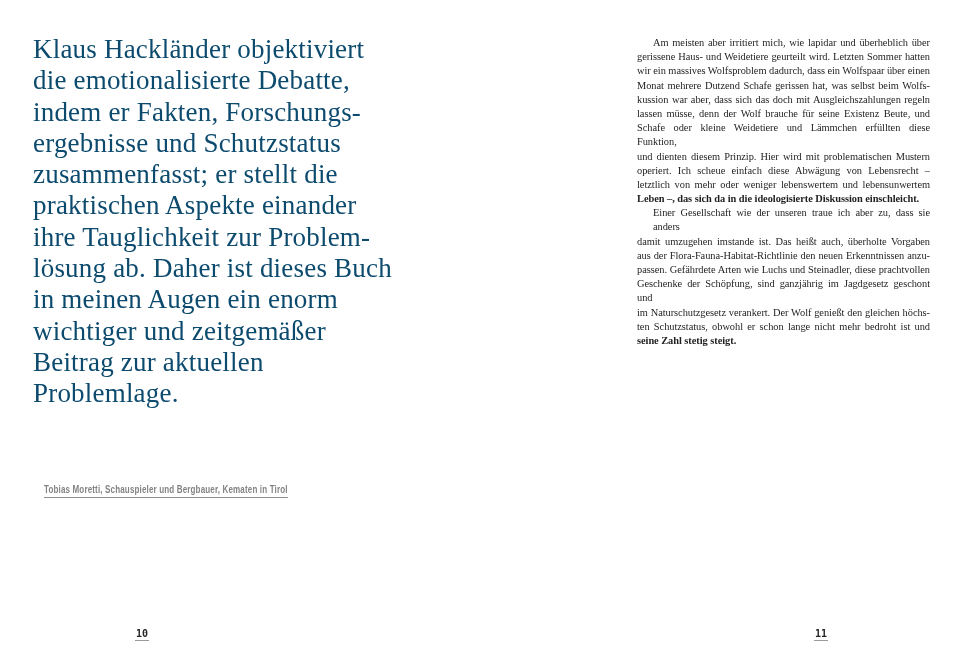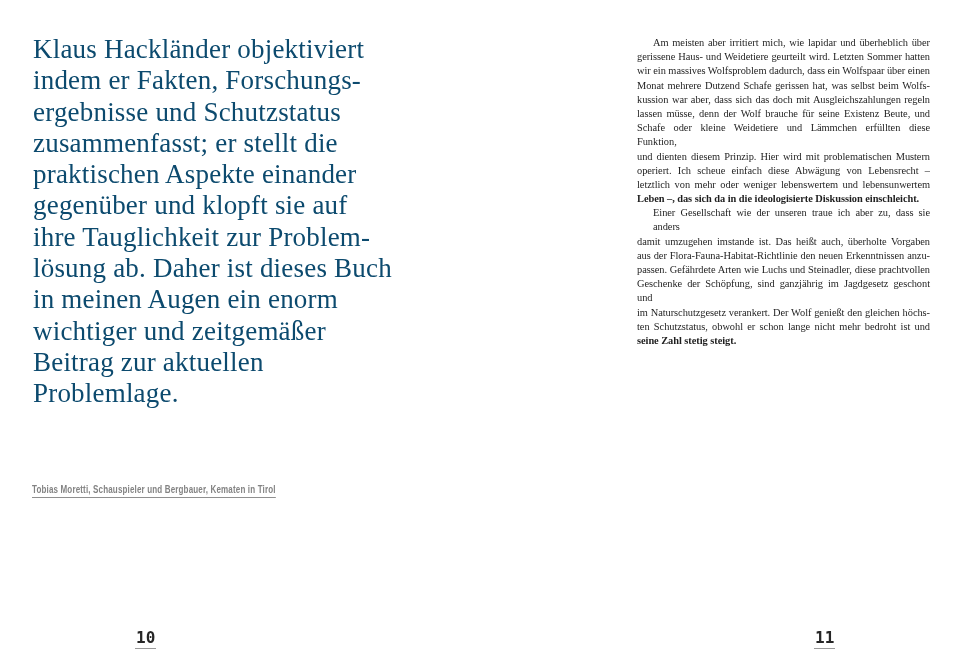--- a/index.html
+++ b/index.html
@@ -13,21 +13,21 @@
   .spread { position:absolute; inset:0; }
 
   
   .quote {
     position:absolute; left:33px; top:34px;
     font-size:27px; line-height:31.3px;
     color:#0c4a6e; letter-spacing:0.2px;
   }
   .quote .ql { white-space:nowrap; }
 
-  .attribution { position:absolute; left:32px; top:479px; }
+  .attribution { position:absolute; left:44px; top:479px; }
   .attribution .inner {
     display:inline-block;
     transform:scaleX(0.73); transform-origin:0 50%;
     font-family:"Liberation Sans", sans-serif;
     font-weight:bold; font-size:11px; letter-spacing:0.2px;
     color:#838383;
     border-bottom:1.5px solid #8f8f8f;
     padding-bottom:2px;
     white-space:nowrap;
   }
@@ -39,40 +39,40 @@
     color:#1e1e1e; letter-spacing:-0.05px;
   }
   .bodycol .line { text-align:justify; text-align-last:justify; }
   .bodycol .line.first { padding-left:16px; }
   .bodycol .line.last { text-align-last:left;font-weight:bold; }
 
   
   .pagenum {
     position:absolute; top:628px;
     font-family:"DejaVu Sans Mono", monospace;
-    font-weight:bold; font-size:16px;
+    font-weight:bold; font-size:10px;
     color:#262626;
     padding:0 1px 1px 1px;
     border-bottom:1px solid #9a9a9a;
   }
   .pagenum.left { left:135px; }
   .pagenum.right { left:814px; }
 </style>
 </head>
 <body>
 
 <div class="spread">
 
   <div class="quote">
       <div class="ql">Klaus Hackländer objektiviert</div>
+      <div class="ql">die emotionalisierte Debatte,</div>
       <div class="ql">indem er Fakten, Forschungs-</div>
       <div class="ql">ergebnisse und Schutzstatus</div>
       <div class="ql">zusammenfasst; er stellt die</div>
       <div class="ql">praktischen Aspekte einander</div>
-      <div class="ql">gegenüber und klopft sie auf</div>
       <div class="ql">ihre Tauglichkeit zur Problem-</div>
       <div class="ql">lösung ab. Daher ist dieses Buch</div>
       <div class="ql">in meinen Augen ein enorm</div>
       <div class="ql">wichtiger und zeitgemäßer</div>
       <div class="ql">Beitrag zur aktuellen</div>
       <div class="ql">Problemlage.</div>
     </div>
 
   <div class="attribution">
     <span class="inner">Tobias Moretti, Schauspieler und Bergbauer, Kematen in Tirol</span>

